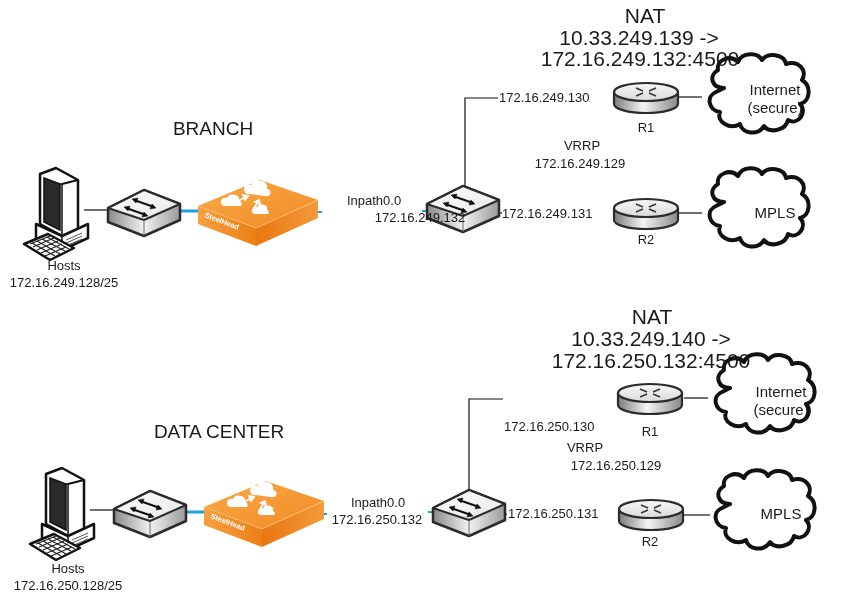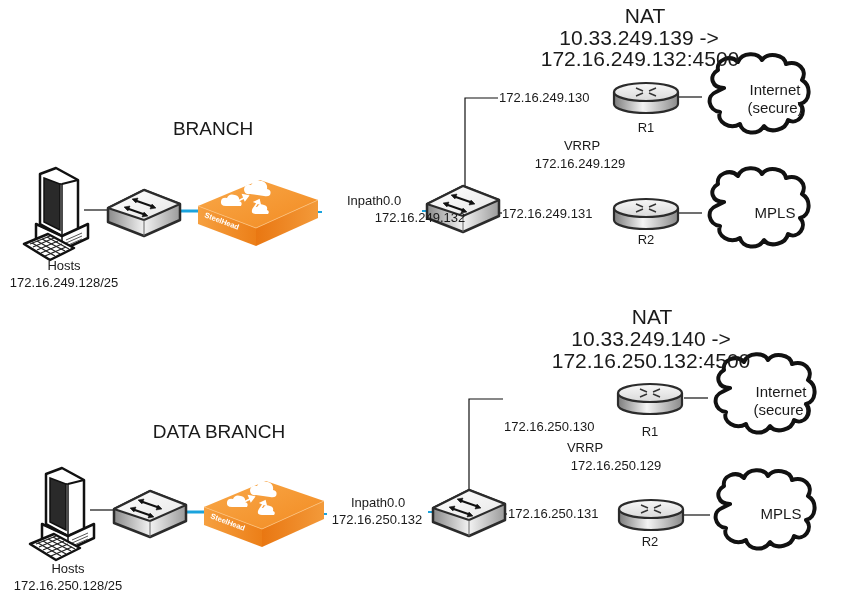--- a/index.html
+++ b/index.html
@@ -182,21 +182,21 @@
   <div class="lbl c" style="left:582px; top:138px;">VRRP</div>
   <div class="lbl c" style="left:580px; top:156px;">172.16.249.129</div>
   <div class="lbl" style="left:502px; top:206px;">172.16.249.131</div>
   <div class="lbl c" style="left:646px; top:232px;">R2</div>
   <div class="lbl cloudtxt c" style="left:775px; top:82px;">Internet</div>
   <div class="lbl cloudtxt c" style="left:775px; top:100px;">(secure)</div>
   <div class="lbl cloudtxt c" style="left:775px; top:205px;">MPLS</div>
 </div>
 
 <div>
-  <div class="lbl title c" style="left:219px; top:421px;">DATA BRANCH</div>
+  <div class="lbl title c" style="left:219px; top:421px;">DATA CENTER</div>
   <div class="lbl c" style="left:68px; top:561px;">Hosts</div>
   <div class="lbl c" style="left:68px; top:578px;">172.16.250.128/25</div>
   <div class="lbl c" style="left:378px; top:495px;">Inpath0.0</div>
   <div class="lbl c" style="left:377px; top:512px;">172.16.250.132</div>
   <div class="lbl nat c" style="left:652px; top:307px;">NAT</div>
   <div class="lbl nat c" style="left:651px; top:329px;">10.33.249.140 -&gt;</div>
   <div class="lbl nat c" style="left:651px; top:351px;">172.16.250.132:4500</div>
   <div class="lbl" style="left:504px; top:391px;margin-top:28px;">172.16.250.130</div>
   <div class="lbl c" style="left:650px; top:424px;">R1</div>
   <div class="lbl c" style="left:585px; top:440px;">VRRP</div>

